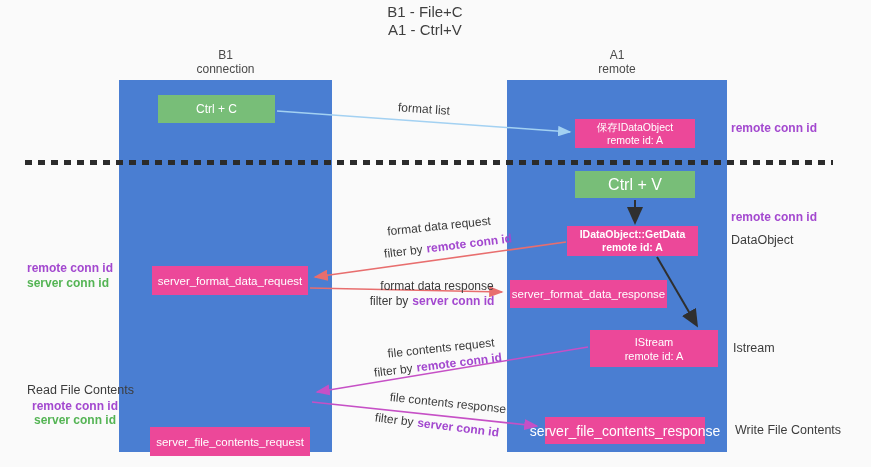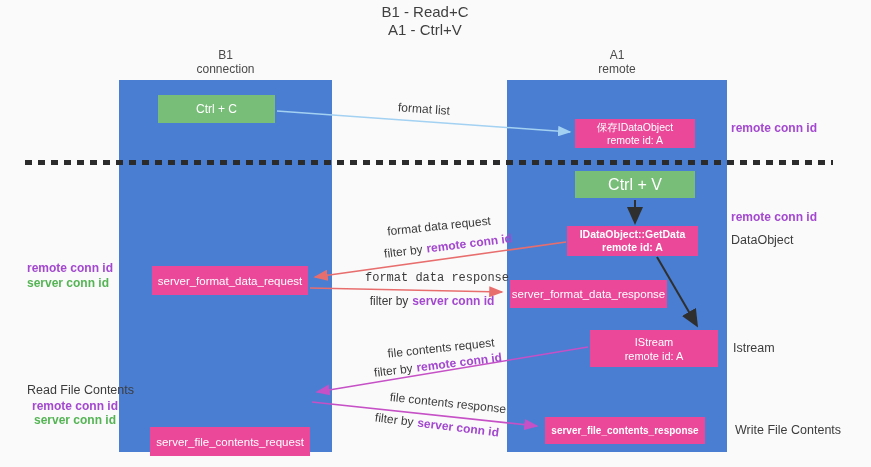--- a/index.html
+++ b/index.html
@@ -24,41 +24,41 @@
   .node-green{background:#78be78;}
   .node-orange{background:#ec4899;}
   .n-ctrl-c{left:158px;top:95px;width:117px;height:28px;font-size:12px;}
   .n-save-do{left:575px;top:119px;width:120px;height:29px;font-size:10.5px;line-height:13px;}
   .n-ctrl-v{left:575px;top:171px;width:120px;height:27px;font-size:16px;}
   .n-getdata{left:567px;top:226px;width:131px;height:30px;font-size:10.5px;line-height:13px;font-weight:bold;}
   .n-fmt-req{left:152px;top:266px;width:156px;height:29px;font-size:11.5px;}
   .n-fmt-res{left:510px;top:280px;width:157px;height:28px;font-size:11.5px;}
   .n-istream{left:590px;top:330px;width:128px;height:37px;font-size:11px;line-height:14px;}
   .n-file-req{left:150px;top:383px;width:160px;height:29px;font-size:11.5px;margin-top:44px;}
-  .n-file-res{left:545px;top:417px;width:160px;height:27px;font-size:10px;font-weight:bold;}
+  .n-file-res{left:545px;top:417px;width:160px;height:27px;font-size:14px;}
   .flow-label{color:#3b3b3b;font-size:12px;white-space:nowrap;
               transform:translate(-50%,-50%);transform-origin:center;}
   .purple{color:#a348cf;font-weight:bold;}
   .green-txt{color:#54b454;font-weight:bold;}
   .dark-lbl{color:#3c3c3c;font-size:12.5px;white-space:nowrap;}
   .conn-lbl{font-size:12px;white-space:nowrap;}
   .f-colored{margin-left:4px;}
   .arrows{left:0;top:0;width:871px;height:467px;pointer-events:none;}
   .a-blue{stroke:#a3d1f2;stroke-width:1.5;}
   .a-black{stroke:#2f2f2f;stroke-width:2;}
   .a-red{stroke:#e86e6e;stroke-width:1.6;}
   .a-mag{stroke:#c650c6;stroke-width:1.6;}
 </style>
 </head>
 <body>
 
 <div class="canvas">
 
   <div class="abs title">
-    <div>B1 - Read+C</div>
+    <div>B1 - File+C</div>
     <div>A1 - Ctrl+V</div>
   </div>
 
   <div class="abs lane-header lh-left">
     <div>B1</div>
     <div>connection</div>
   </div>
   <div class="abs lane-header lh-right">
     <div>A1</div>
     <div>remote</div>
@@ -133,21 +133,21 @@
   </div>
 
   <div class="abs flow-label" style="left:424px;top:109px;transform:translate(-50%,-50%) rotate(4deg);">format list</div>
 
   <div class="abs flow-label" style="left:439px;top:226px;transform:translate(-50%,-50%) rotate(-6deg);">format data request</div>
 
   <div class="abs flow-label" style="left:448px;top:246px;transform:translate(-50%,-50%) rotate(-7deg);">
     <span>filter by</span><span class="purple f-colored">remote conn id</span>
   </div>
 
-  <div class="abs flow-label" style="left:437px;top:278px;transform:translate(-50%,-50%);font-family:Liberation Mono, monospace;">format data response</div>
+  <div class="abs flow-label" style="left:437px;top:286px;transform:translate(-50%,-50%);">format data response</div>
 
   <div class="abs flow-label" style="left:432px;top:301px;transform:translate(-50%,-50%);">
     <span>filter by</span><span class="purple f-colored">server conn id</span>
   </div>
 
   <div class="abs flow-label" style="left:441px;top:348px;transform:translate(-50%,-50%) rotate(-6deg);">file contents request</div>
 
   <div class="abs flow-label" style="left:438px;top:365px;transform:translate(-50%,-50%) rotate(-7deg);">
     <span>filter by</span><span class="purple f-colored">remote conn id</span>
   </div>

